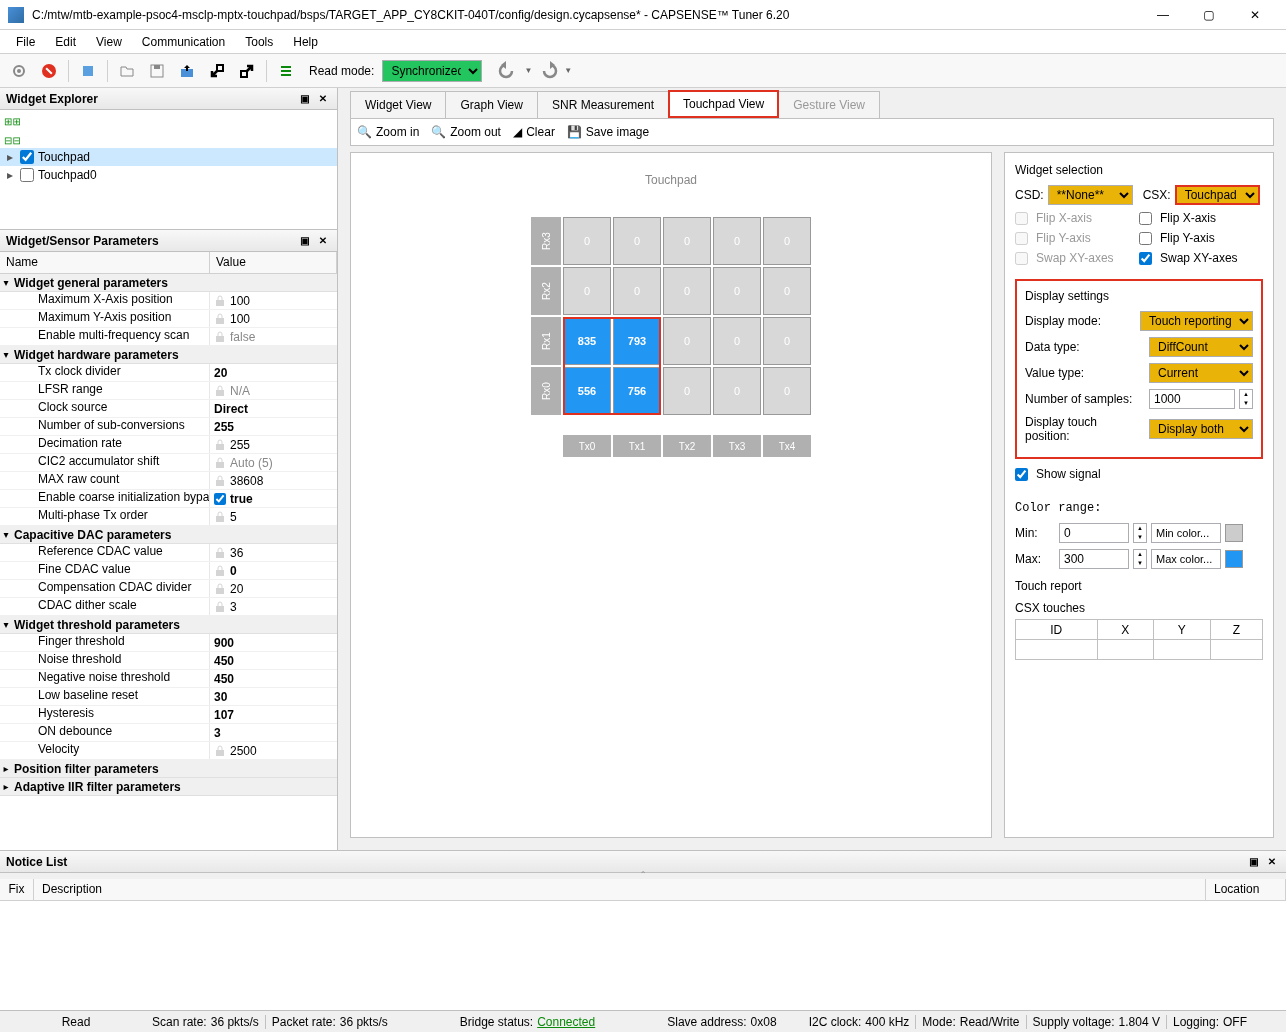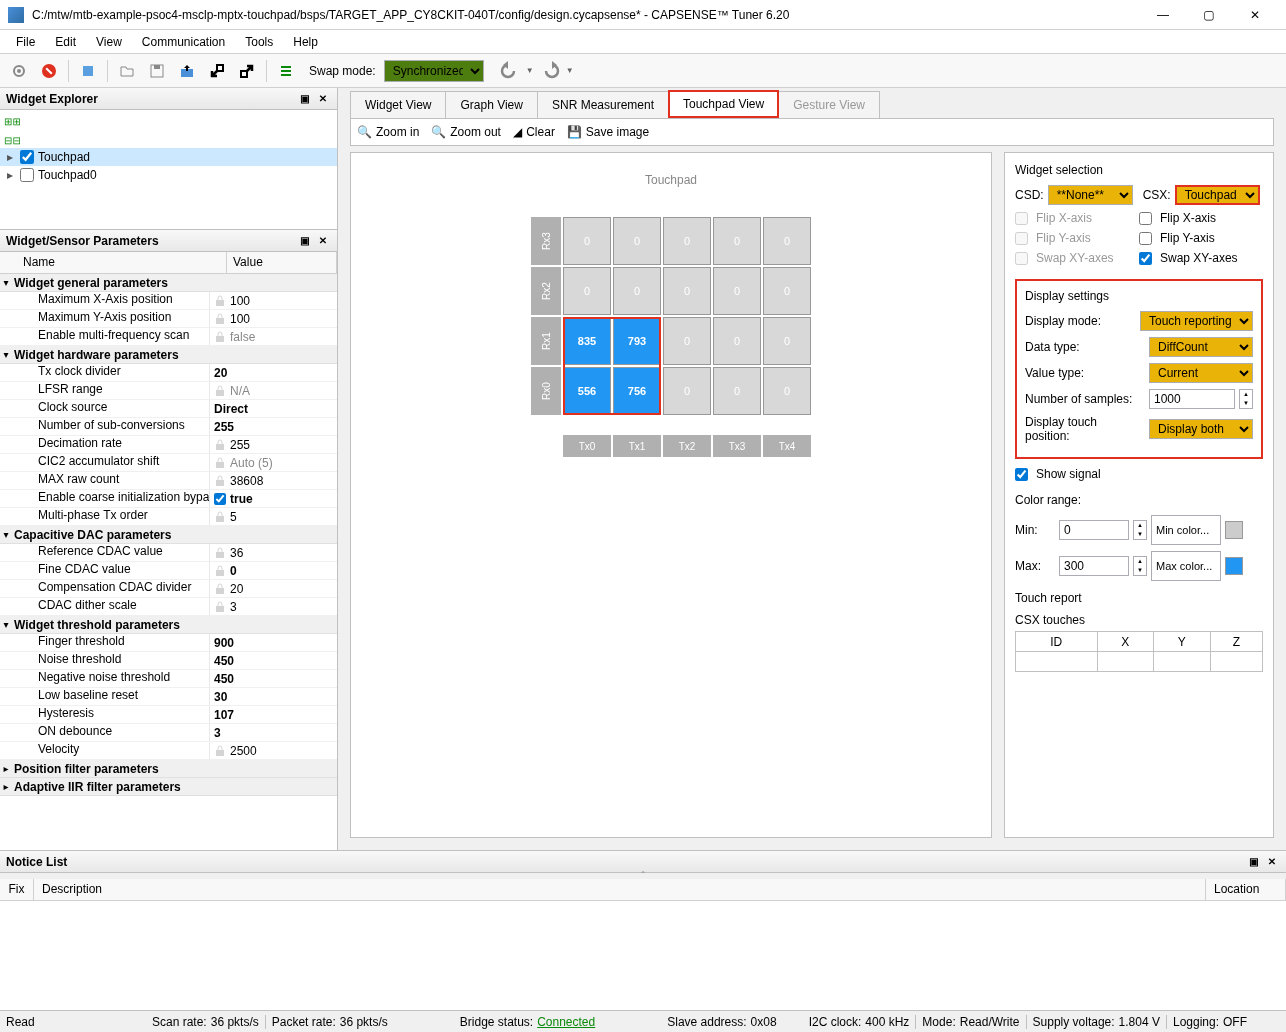--- a/index.html
+++ b/index.html
@@ -14,21 +14,21 @@
 
 
 .menubar { height: 24px; background: #fff; display: flex; align-items: center; padding: 0 6px; border-bottom: 1px solid #d0d0d0; }
 .menubar .menu-item { padding: 3px 10px; cursor: pointer; }
 
 
 .toolbar { height: 34px; background: #f8f8f8; display: flex; align-items: center; padding: 0 6px; border-bottom: 1px solid #d0d0d0; gap: 4px; }
 .tool-btn { width: 26px; height: 26px; display: flex; align-items: center; justify-content: center; border: 1px solid transparent; cursor: pointer; }
 .tool-sep { width: 1px; height: 22px; background: #d0d0d0; margin: 0 2px; }
 .read-mode-label { margin-left: 6px; margin-right: 4px; }
-.read-mode-select { height: 22px; border: 1px solid #abadb3; padding: 0 4px; background: #4d7c0f; width: 100px; }
+.read-mode-select { height: 22px; border: 1px solid #abadb3; padding: 0 4px; background: #22c55e; width: 100px; }
 .undo-redo { margin-left: 8px; display:flex; gap:2px; align-items:center;}
 .undo-redo svg { cursor:pointer; }
 
 
 .main { display: flex; height: calc(100% - 30px - 24px - 34px - 22px - 160px); }
 .left-col { width: 338px; display: flex; flex-direction: column; border-right: 1px solid #c0c0c0; }
 .right-col { flex: 1; display: flex; flex-direction: column; background: #f0f0f0; }
 
 
 .panel-header { height: 22px; background: linear-gradient(#f8f8f8,#e8e8e8); border-bottom: 1px solid #c0c0c0; display: flex; align-items: center; padding: 0 6px; font-weight: bold; }
@@ -39,21 +39,21 @@
 .widget-explorer { height: 120px; background: #fff; border-bottom: 1px solid #c0c0c0; display: flex; flex-direction: column; }
 .we-toolbar { height: 22px; display: flex; align-items: center; padding: 0 4px; gap: 2px; }
 .we-tree { flex: 1; overflow: auto; }
 .tree-row { display: flex; align-items: center; height: 18px; padding: 0 4px; cursor: pointer; }
 .tree-row.selected { background: #cce8ff; }
 .tree-toggle { width: 12px; text-align: center; color: #555; }
 .tree-check { width: 14px; height: 14px; margin: 0 4px; }
 
 
 .params-panel { flex: 1; background: #fff; display: flex; flex-direction: column; overflow: hidden; }
-.params-header-row { display: flex; height: 22px; border-bottom: 1px solid #d0d0d0; background: #f8f8f8; padding-left: 17px; }
+.params-header-row { display: flex; height: 22px; border-bottom: 1px solid #d0d0d0; background: #f8f8f8; }
 .params-header-row > div { padding: 3px 6px; border-right: 1px solid #d0d0d0; font-weight: normal; }
 .params-body { flex: 1; overflow: auto; }
 .param-group { display: flex; align-items: center; height: 18px; background: #f0f0f0; border-bottom: 1px solid #e0e0e0; cursor: pointer; }
 .param-group .gtoggle { width: 12px; text-align: center; font-size: 10px; }
 .param-group .gname { font-weight: bold; padding-left: 2px; }
 .param-row { display: flex; height: 18px; border-bottom: 1px solid #f0f0f0; }
 .param-row .pname { width: 210px; padding-left: 38px; border-right: 1px solid #e8e8e8; overflow: hidden; white-space: nowrap; }
 .param-row .pval { flex: 1; padding-left: 4px; display: flex; align-items: center; gap: 4px; }
 .param-row .lock { width: 12px; height: 12px; opacity: 0.5; }
 .param-row .pval.bold { font-weight: bold; }
@@ -89,21 +89,21 @@
 .ts-label { width: 120px; }
 .ts-select { flex: 1; height: 20px; border: 1px solid #abadb3; background: #eab308; padding: 0 4px; }
 .ts-select.highlighted { border: 2px solid #e03020; }
 .ts-check { margin-right: 4px; }
 .ts-check-disabled { color: #999; }
 .ts-fieldset { border: 2px solid #e03020; padding: 8px; margin-bottom: 8px; border-radius: 0; }
 .ts-fieldset-plain { margin-bottom: 8px; }
 .ts-input { width: 70px; height: 20px; border: 1px solid #abadb3; padding: 0 4px; }
 .ts-spinner { width: 14px; height: 20px; border: 1px solid #abadb3; display:flex; flex-direction:column; }
 .ts-spinner div { flex:1; font-size:6px; text-align:center; line-height:8px; cursor:pointer; }
-.ts-colorbtn { width: 70px; height: 30px; border: 1px solid #abadb3; background: #fff; text-align: left; padding: 0 4px; cursor: pointer; font-size:11px; overflow:hidden; }
+.ts-colorbtn { width: 70px; height: 20px; border: 1px solid #abadb3; background: #fff; text-align: left; padding: 0 4px; cursor: pointer; font-size:11px; overflow:hidden; }
 .ts-swatch { width: 18px; height: 18px; border: 1px solid #999; }
 .ts-table { width: 100%; border-collapse: collapse; margin-top: 4px; }
 .ts-table th, .ts-table td { border: 1px solid #c0c0c0; height: 20px; font-weight: normal; text-align: center; }
 
 
 .notice-panel { height: 160px; border-top: 1px solid #c0c0c0; background: #fff; display: flex; flex-direction: column; }
 .notice-header-row { display: flex; height: 22px; border-bottom: 1px solid #d0d0d0; background: #f8f8f8; }
 .notice-header-row > div { padding: 3px 8px; border-right: 1px solid #d0d0d0; }
 .notice-body { flex: 1; }
 .resize-handle { height: 6px; background: #f0f0f0; text-align: center; color: #888; font-size: 8px; line-height: 4px; cursor: ns-resize; }
@@ -189,21 +189,21 @@
       </svg>
     </div>
   <div class="tool-sep"></div>
   <div class="tool-btn">
       <svg class="icon-svg" viewBox="0 0 16 16">
         <line x1="3" y1="4" x2="13" y2="4" stroke="#0a8a0a" stroke-width="2"></line>
         <line x1="3" y1="8" x2="13" y2="8" stroke="#0a8a0a" stroke-width="2"></line>
         <line x1="3" y1="12" x2="13" y2="12" stroke="#0a8a0a" stroke-width="2"></line>
       </svg>
     </div>
-  <span class="read-mode-label">Swap mode:</span>
+  <span class="read-mode-label">Read mode:</span>
   <select class="read-mode-select"><option>Synchronized</option></select>
   <div class="undo-redo">
     <svg width="28" height="20">
         <path d="M12 4 A6 6 0 1 0 18 10" fill="none" stroke="#888" stroke-width="2.5"></path>
         <path d="M12 0 l-5 4 l5 4 z" fill="#888"></path>
       </svg>
     <span style="font-size:8px;color:#666;">▼</span>
     <svg width="28" height="20">
         <path d="M16 4 A6 6 0 1 1 10 10" fill="none" stroke="#888" stroke-width="2.5"></path>
         <path d="M16 0 l5 4 l-5 4 z" fill="#888"></path>
@@ -604,21 +604,21 @@
             </div>
           <div class="ts-row">
               <span class="ts-label">Display touch position:</span>
               <select class="ts-select"><option>Display both</option></select>
             </div>
         </div>
         <div class="ts-row">
             <input type="checkbox" checked="" class="ts-check" style="">
             <span>Show signal</span>
           </div>
-        <div class="ts-section-title" style="margin-top:12px;">Color range:</div>
+        <div class="ts-section-title" style="margin-top:20px;font-family:Liberation Mono, monospace;">Color range:</div>
         <div class="ts-row">
             <span style="width:40px;">Min:</span>
             <input class="ts-input" value="0" style="">
             <div class="ts-spinner">
               <div>▲</div>
               <div>▼</div>
             </div>
             <button class="ts-colorbtn">Min color...</button>
             <div class="ts-swatch" style="background:#ccc;"></div>
           </div>
@@ -665,21 +665,21 @@
   <div class="resize-handle">⌃</div>
   <div class="notice-header-row">
     <div style="width:34px;text-align:center;">Fix</div>
     <div style="flex:1;">Description</div>
     <div style="width:80px;">Location</div>
   </div>
   <div class="notice-body"></div>
 </div>
 
 <div class="statusbar">
-  <div class="sb-item" style="width:140px;">
+  <div class="sb-item" style="width:140px;justify-content:center;">
       <span>Read</span>
     </div>
   <div class="sb-item">
       <span>Scan rate:</span>
       <span>36 pkts/s</span>
     </div>
     <div class="sb-sep"></div>
   <div class="sb-item">
       <span>Packet rate:</span>
       <span>36 pkts/s</span>

